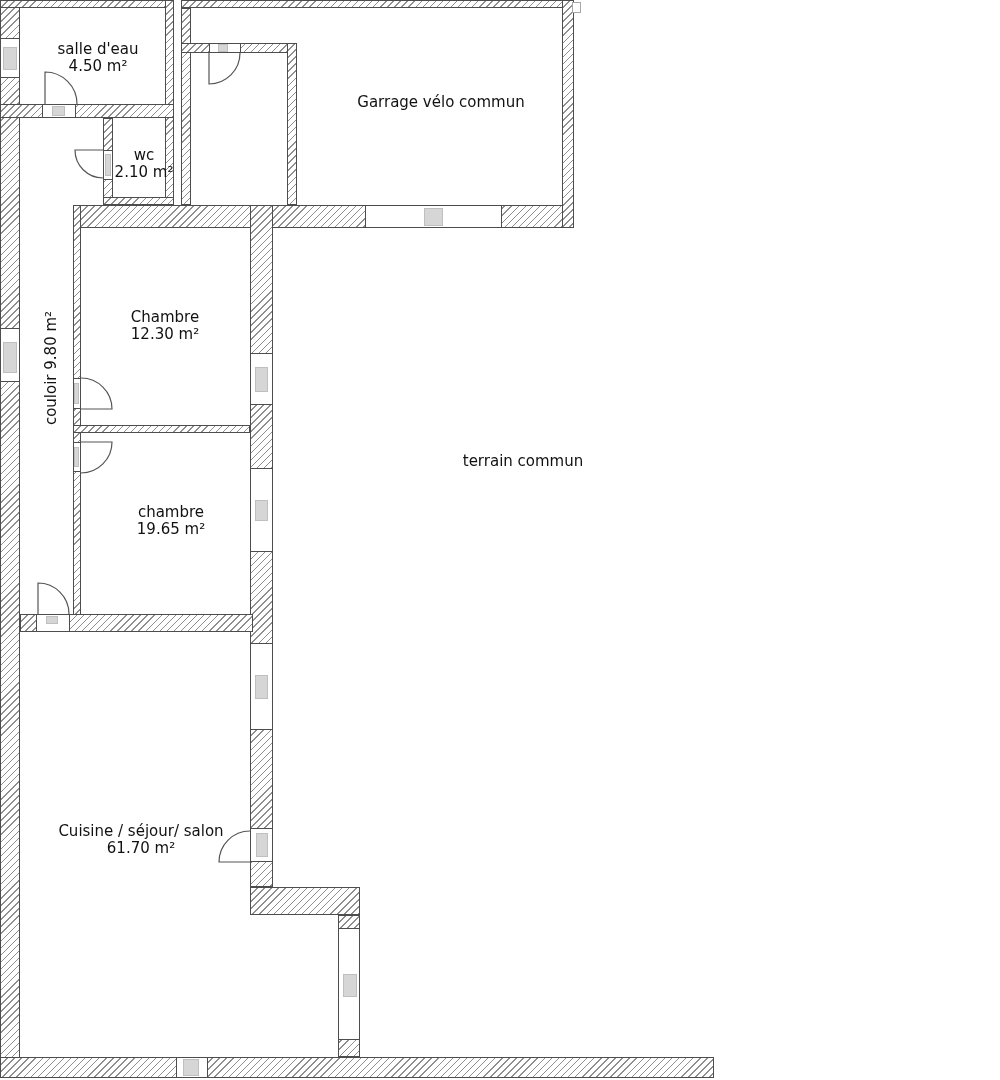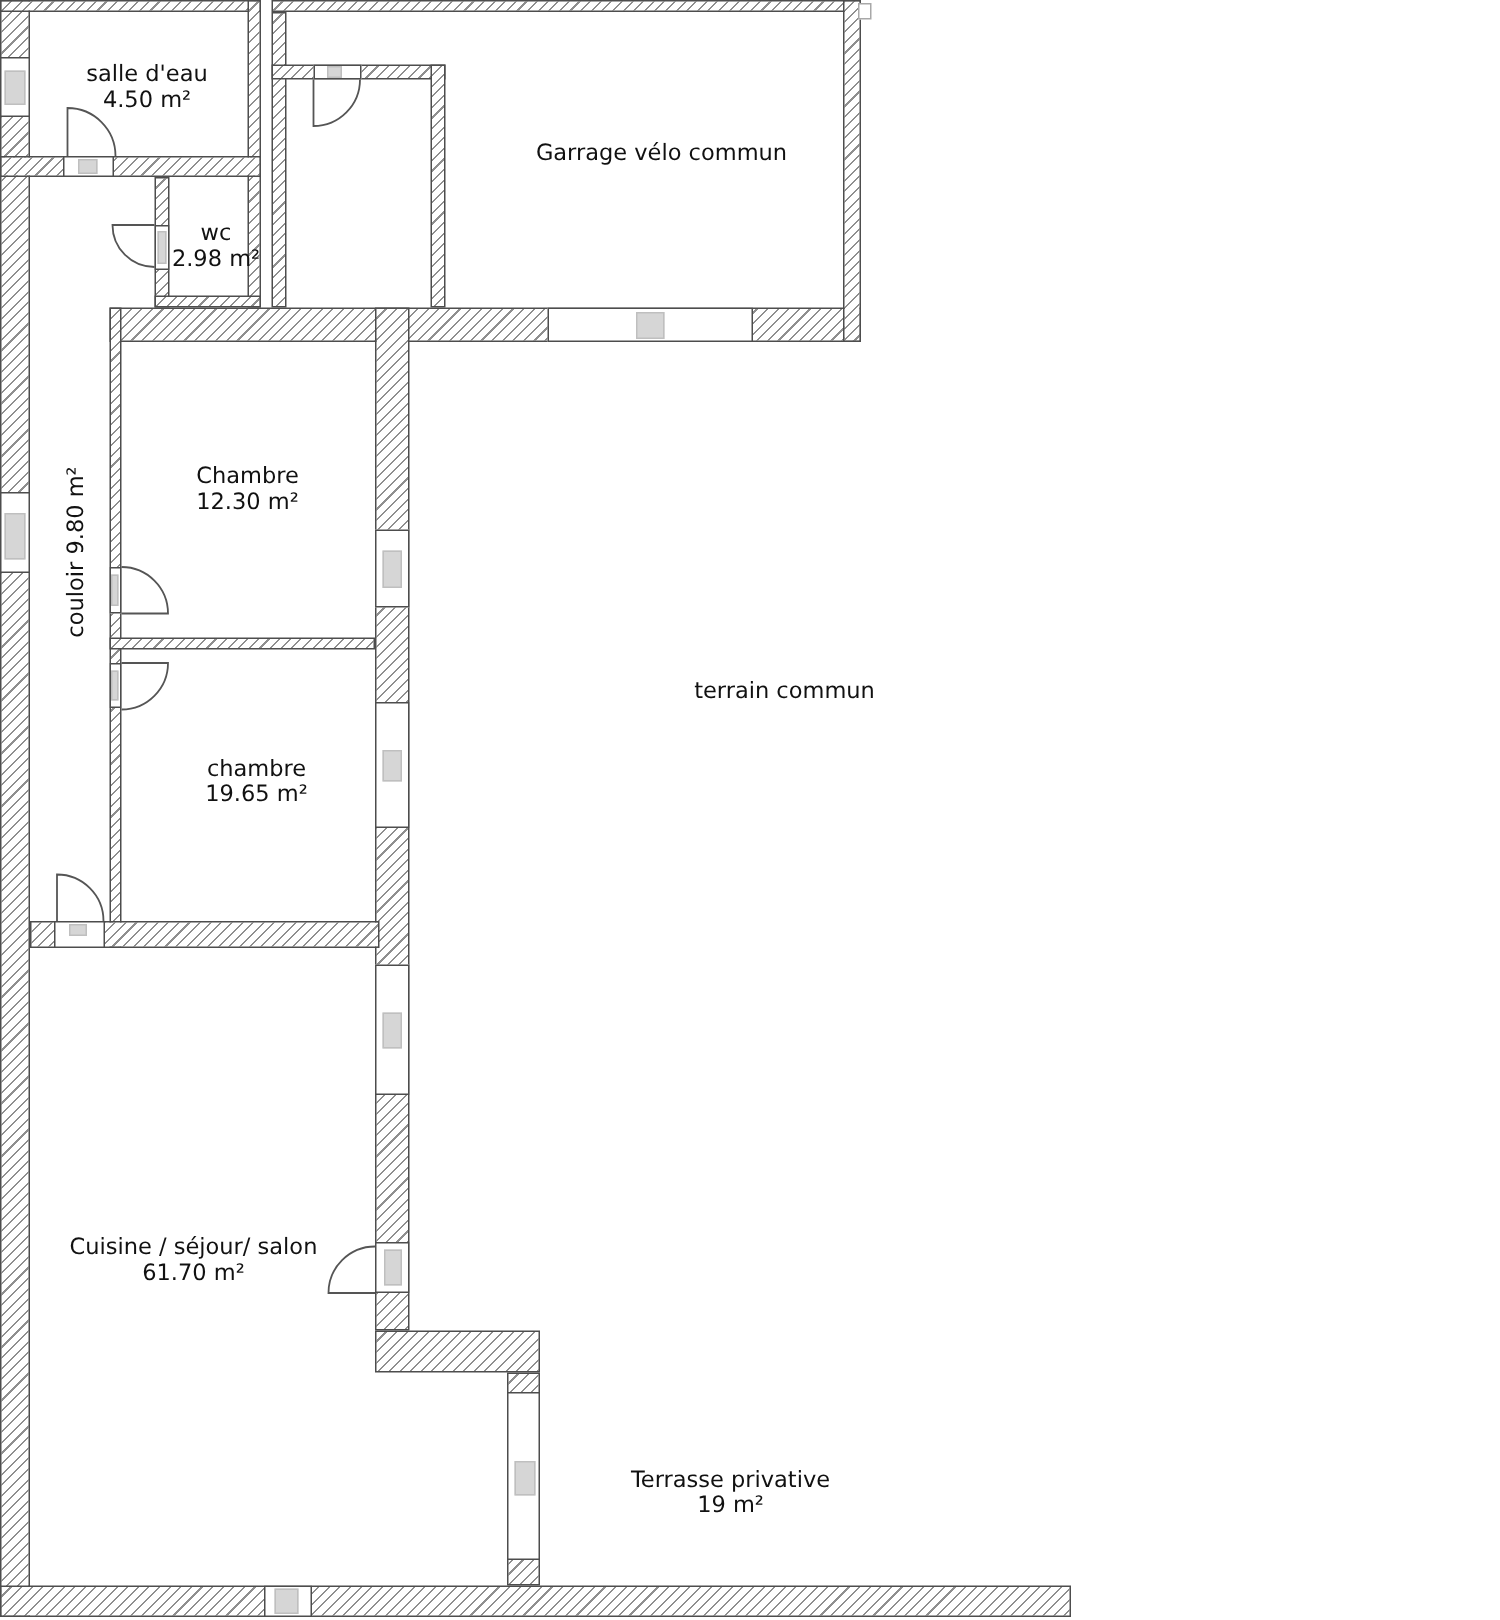--- a/index.html
+++ b/index.html
@@ -125,44 +125,40 @@
     <div>4.50 m²</div>
   </div>
 
 
   <div class="label" style="left:441px;top:102px">
     <div>Garrage vélo commun</div>
   </div>
 
   <div class="label" style="left:144px;top:164px">
     <div>wc</div>
-    <div>2.98 m²</div>
+    <div>2.10 m²</div>
   </div>
 
   <div class="label vertical" style="left:51px;top:368px">
     <div>couloir 9.80 m²</div>
   </div>
 
   <div class="label" style="left:165px;top:326px">
     <div>Chambre</div>
     <div>12.30 m²</div>
   </div>
 
   <div class="label" style="left:171px;top:521px">
     <div>chambre</div>
     <div>19.65 m²</div>
   </div>
 
   <div class="label" style="left:523px;top:461px">
     <div>terrain commun</div>
   </div>
 
-  <div class="label" style="left:129px;top:840px">
+  <div class="label" style="left:141px;top:840px">
     <div>Cuisine / séjour/ salon</div>
     <div>61.70 m²</div>
   </div>
 
-  <div class="label" style="left:487px;top:995px">
-    <div>Terrasse privative</div>
-    <div>19 m²</div>
-  </div>
 
 </div>
 
 </body></html>

